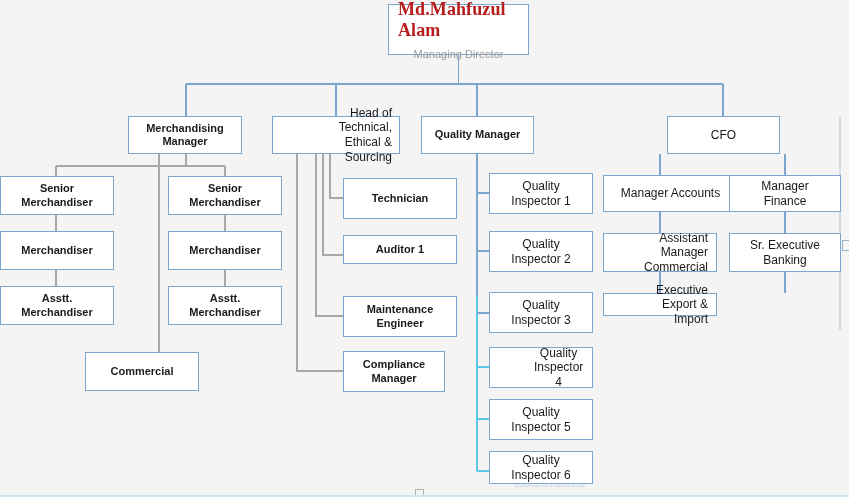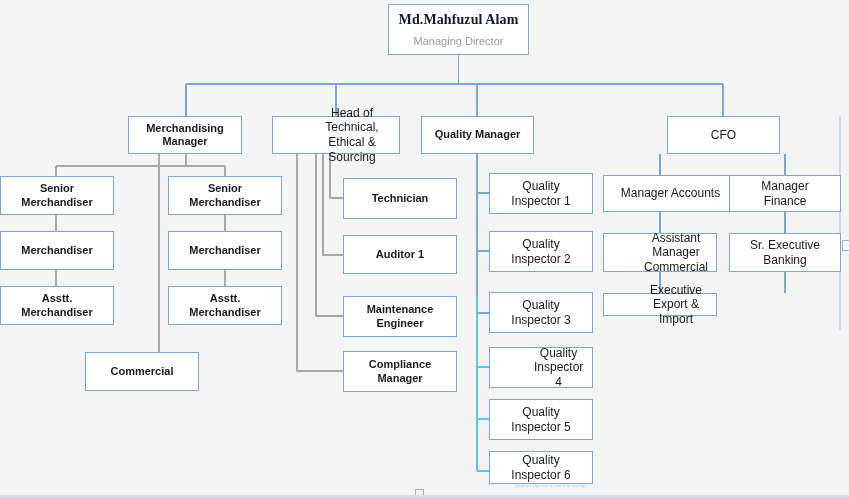--- a/index.html
+++ b/index.html
@@ -46,31 +46,31 @@
     padding: 4px 9px;
     color: #1a1a1a;
   }
   .node .line {
     display: block;
     line-height: 1.22;
   }
 
   
   .t-center { text-align: center; }
-  .t-left   { text-align: center; margin-left: 32px; }
+  .t-left   { text-align: right; margin-left: 32px; }
   .bold     { font-weight: bold; font-size: 11px; }
   .reg      { font-weight: normal; font-size: 12px; }
 
   
   .root .title {
     font-family: "Liberation Serif", serif;
     font-weight: bold;
-    font-size: 14px;
-    text-align: center;
-    color: #0f172a;
+    font-size: 18px;
+    text-align: left;
+    color: #b91c1c;
     letter-spacing: .1px;
   }
   .root .subtitle {
     font-size: 11px;
     text-align: center;
     color: #9a9a9a;
     margin-top: 7px;
   }
 
   
@@ -210,27 +210,27 @@
     <span class="line bold t-center">Asstt. Merchandiser</span>
   </div>
 
   <div class="node" style="left:85px; top:352px; width:114px; height:39px;">
     <span class="line bold t-center">Commercial</span>
   </div>
 
   <div class="node" style="left:343px; top:178px; width:114px; height:41px;">
     <span class="line bold t-center">Technician</span>
   </div>
-  <div class="node" style="left:343px; top:235px; width:114px; height:39px;">
+  <div class="node" style="left:343px; top:235px; width:114px; height:29px;">
     <span class="line bold t-center">Auditor 1</span>
   </div>
   <div class="node" style="left:343px; top:296px; width:114px; height:41px;">
     <span class="line bold t-center">Maintenance Engineer</span>
   </div>
-  <div class="node" style="left:343px; top:351px; width:114px; height:41px;">
+  <div class="node" style="left:343px; top:351px; width:102px; height:41px;">
     <span class="line bold t-center">Compliance Manager</span>
   </div>
 
   <div class="node" style="left:489px; top:173px; width:104px; height:41px;">
     <span class="line reg t-center">Quality Inspector 1</span>
   </div>
   <div class="node" style="left:489px; top:231px; width:104px; height:41px;">
     <span class="line reg t-center">Quality Inspector 2</span>
   </div>
   <div class="node" style="left:489px; top:292px; width:104px; height:41px;">

